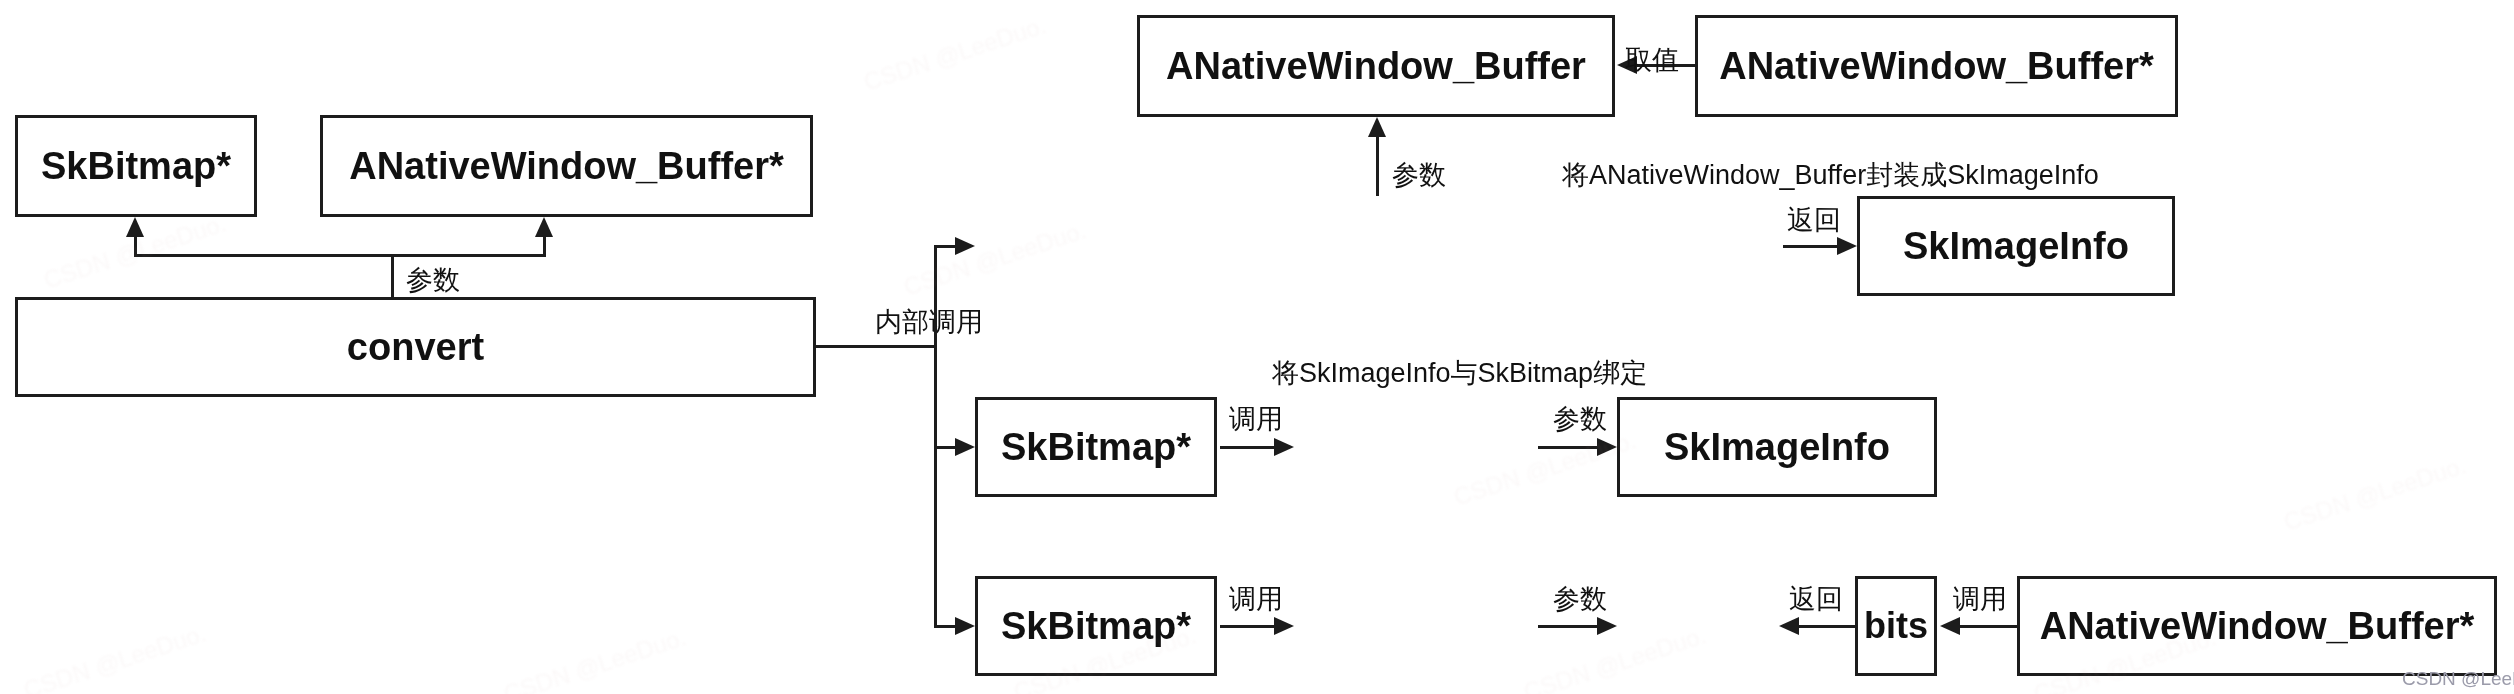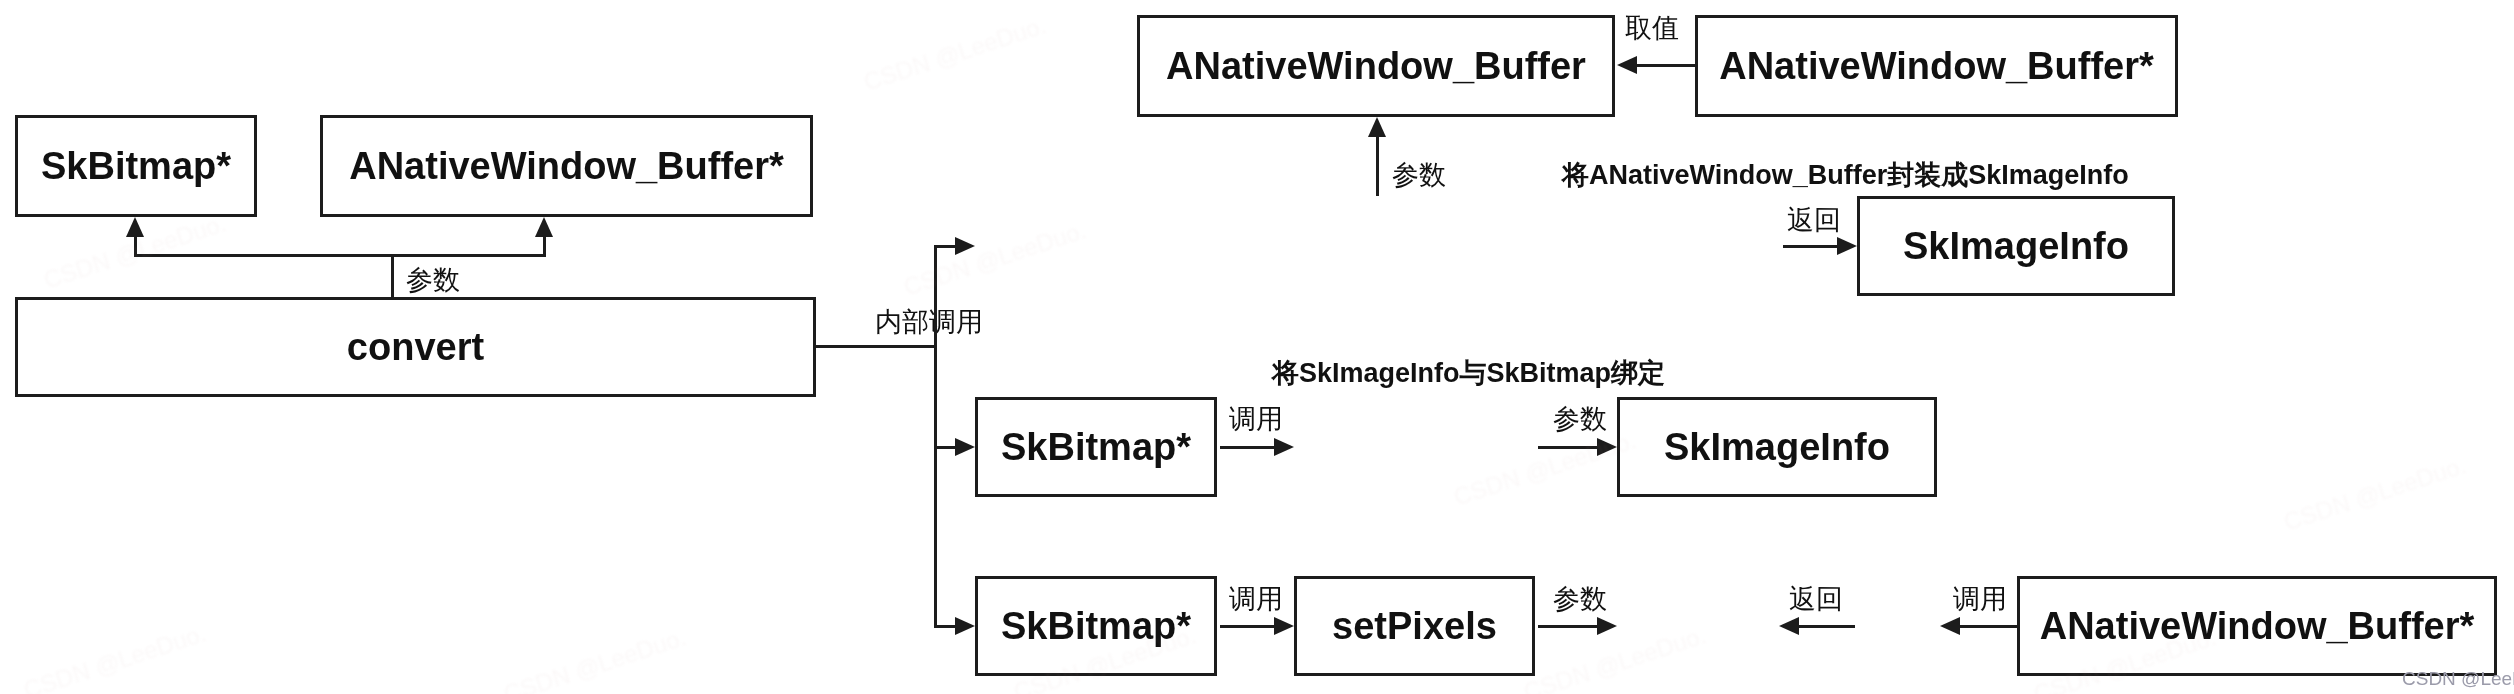--- a/index.html
+++ b/index.html
@@ -13,40 +13,40 @@
   .box.small{font-size:36px;}
 
   .line{position:absolute;background:#1c1c1c;}
 
   .tri{position:absolute;width:0;height:0;}
   .tri-right{border-top:9px solid transparent;border-bottom:9px solid transparent;border-left:20px solid #1c1c1c;}
   .tri-left {border-top:9px solid transparent;border-bottom:9px solid transparent;border-right:20px solid #1c1c1c;}
   .tri-up   {border-left:9px solid transparent;border-right:9px solid transparent;border-bottom:20px solid #1c1c1c;}
 
   .elabel{position:absolute;font-size:27px;color:#111;white-space:nowrap;}
-  .caption{position:absolute;font-size:27px;font-weight:bold;color:#111;white-space:nowrap;}
+  .caption{position:absolute;font-size:27px;font-weight:normal;color:#111;white-space:nowrap;}
 
   .watermark{position:absolute;font-size:19px;color:#9b9baa;white-space:nowrap;}
   .ghost{position:absolute;font-size:24px;color:#c49a9a;opacity:0.06;
          transform:rotate(-18deg);white-space:nowrap;filter:blur(1px);}
 </style>
 </head>
 <body>
 
 <div class="canvas">
 
   <div class="box" style="left:1137px;top:15px;width:478px;height:102px">
     <span>ANativeWindow_Buffer</span>
   </div>
   <div class="box" style="left:1695px;top:15px;width:483px;height:102px">
     <span>ANativeWindow_Buffer*</span>
   </div>
   <div class="line" style="left:1637px;top:64px;width:61px;height:3px"></div>
   <div class="tri tri-left" style="left:1617px;top:56px"></div>
-  <div class="elabel" style="left:1625px;top:10px">取值</div>
+  <div class="elabel" style="left:1625px;top:42px">取值</div>
 
   <div class="box" style="left:15px;top:115px;width:242px;height:102px">
     <span>SkBitmap*</span>
   </div>
   <div class="box" style="left:320px;top:115px;width:493px;height:102px">
     <span>ANativeWindow_Buffer*</span>
   </div>
   <div class="box" style="left:15px;top:297px;width:801px;height:100px">
     <span>convert</span>
   </div>
@@ -95,30 +95,30 @@
   <div class="box" style="left:1617px;top:397px;width:320px;height:100px">
     <span>SkImageInfo</span>
   </div>
 
   <div class="box" style="left:975px;top:576px;width:242px;height:100px">
     <span>SkBitmap*</span>
   </div>
   <div class="line" style="left:1220px;top:625px;width:55px;height:3px"></div>
   <div class="tri tri-right" style="left:1274px;top:617px"></div>
   <div class="elabel" style="left:1229px;top:581px">调用</div>
-  <div class="box" style="left:1294px;top:576px;width:241px;height:100px">
-    <span>setPixels</span>
-  </div>
   <div class="line" style="left:1538px;top:625px;width:60px;height:3px"></div>
   <div class="tri tri-right" style="left:1597px;top:617px"></div>
   <div class="elabel" style="left:1553px;top:581px">参数</div>
 
   <div class="tri tri-left" style="left:1779px;top:617px"></div>
   <div class="line" style="left:1798px;top:625px;width:57px;height:3px"></div>
   <div class="elabel" style="left:1789px;top:581px">返回</div>
+  <div class="box small" style="left:1855px;top:576px;width:82px;height:100px">
+    <span>bits</span>
+  </div>
 
   <div class="tri tri-left" style="left:1940px;top:617px"></div>
   <div class="line" style="left:1959px;top:625px;width:58px;height:3px"></div>
   <div class="elabel" style="left:1953px;top:581px">调用</div>
   <div class="box" style="left:2017px;top:576px;width:480px;height:100px">
     <span>ANativeWindow_Buffer*</span>
   </div>
 
   <div class="watermark" style="left:2402px;top:668px">CSDN @LeeDuo.</div>
 

